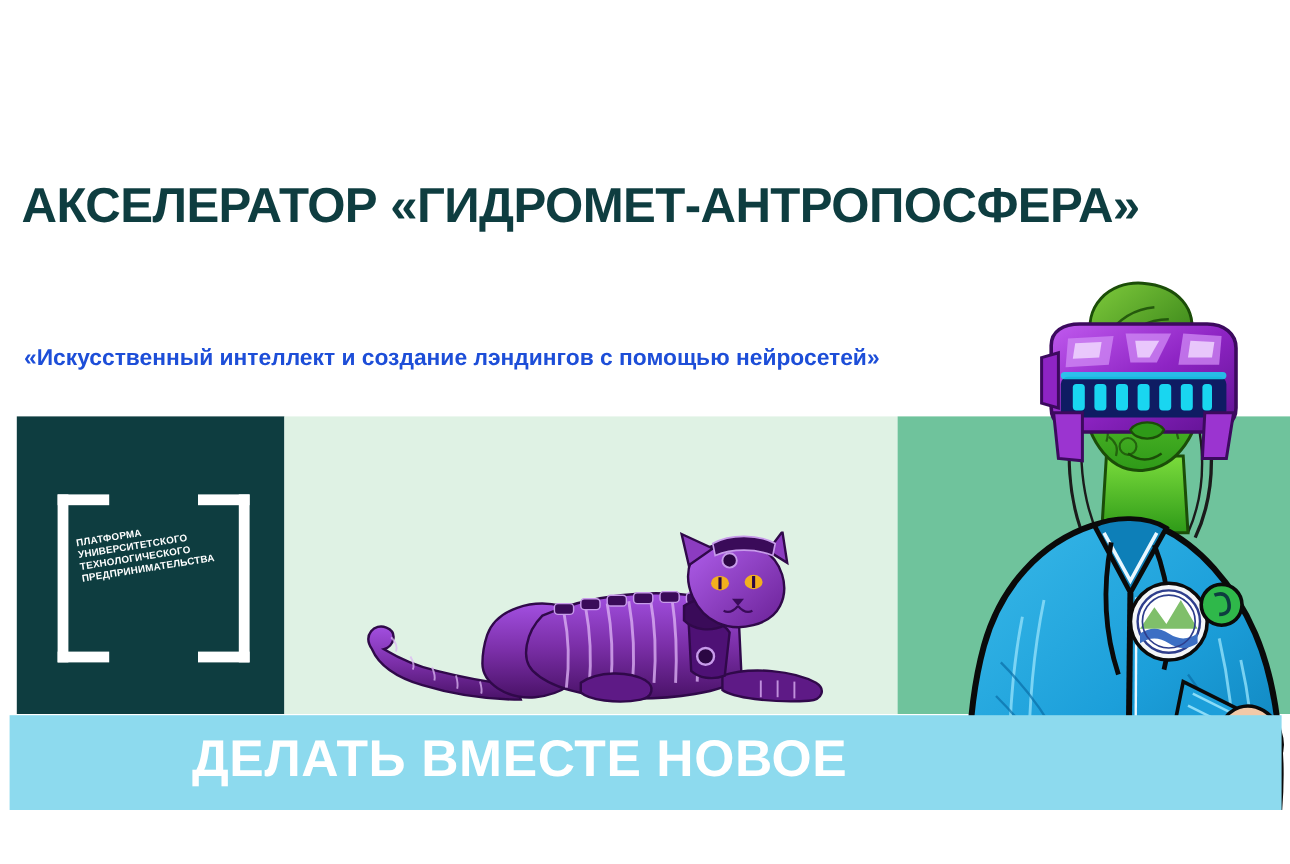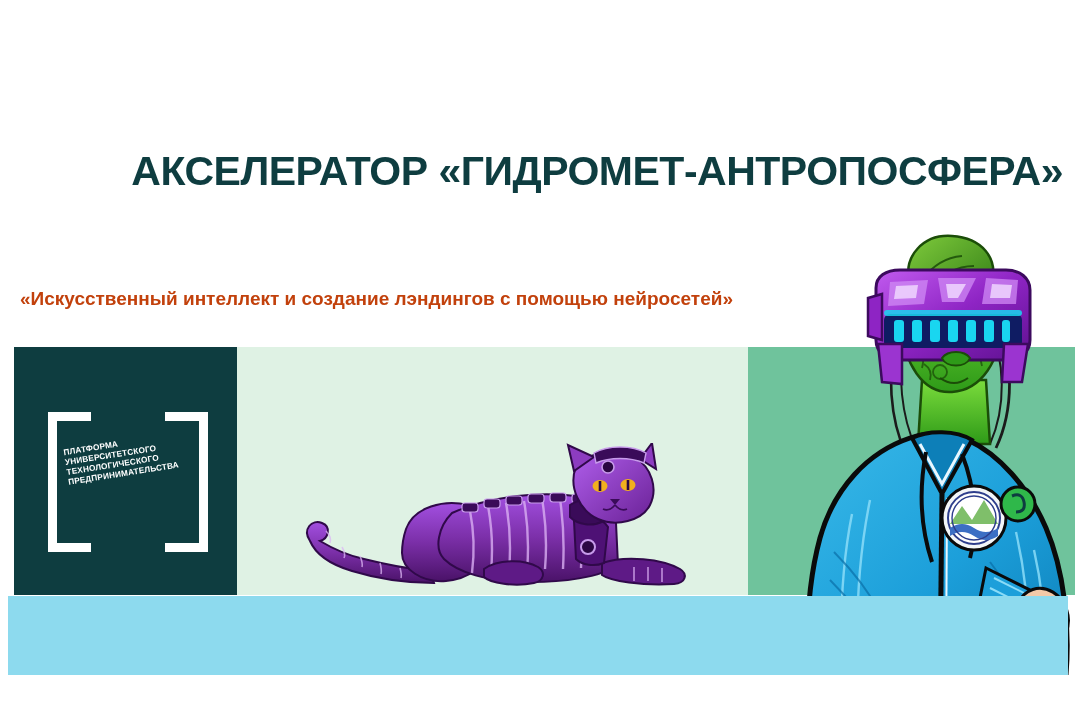--- a/index.html
+++ b/index.html
@@ -3,29 +3,29 @@
 <meta charset="utf-8">
 <style>
   html,body{margin:0;padding:0;background:#ffffff;}
   body{width:1075px;height:720px;overflow:hidden;font-family:"Liberation Sans",sans-serif;}
   .poster{position:relative;width:1075px;height:720px;background:#ffffff;}
 
   
   .title{
     position:absolute;left:18px;top:150px;width:1045px;
     font-size:41px;font-weight:700;letter-spacing:-0.5px;
-    color:#0E3D40;line-height:1.05;white-space:nowrap;text-align:right;
+    color:#0E3D40;line-height:1.05;white-space:nowrap;
   }
   .datetime{
     position:absolute;left:20px;top:226px;
     font-size:22px;font-weight:700;color:#0E3D40;line-height:1.2;
   }
   .subtitle{
     position:absolute;left:20px;top:286px;width:730px;
-    font-size:19px;font-weight:700;color:#c2410c;line-height:1.42;
+    font-size:19px;font-weight:700;color:#1d4ed8;line-height:1.42;
   }
 
   
   .panel-dark{position:absolute;left:14px;top:347px;width:223px;height:248px;background:#0E3D40;}
   .panel-mint{position:absolute;left:237px;top:347px;width:511px;height:248px;background:#DFF2E4;}
   .panel-green{position:absolute;left:748px;top:347px;width:327px;height:248px;background:#6FC39C;}
   .banner{position:absolute;left:8px;top:596px;width:1060px;height:79px;background:#8DDAEE;}
   .banner-text{
     position:absolute;left:160px;top:609px;
     font-size:43px;font-weight:700;color:#ffffff;letter-spacing:0.5px;white-space:nowrap;
@@ -291,14 +291,15 @@
       <g stroke="#8ADCF8" stroke-width="2" fill="none">
           <path d="M204 346 L244 366"></path>
           <path d="M200 356 L240 376"></path>
         </g>
 
       <ellipse cx="252" cy="386" rx="26" ry="30" fill="#F2C9A8" stroke="#0A0A0A" stroke-width="3" transform="rotate(-18 252 386)"></ellipse>
     </g>
   </svg>
 
   <div class="banner"></div>
+  <div class="banner-text">ДЕЛАТЬ ВМЕСТЕ НОВОЕ</div>
 
 </div>
 
 </body></html>

